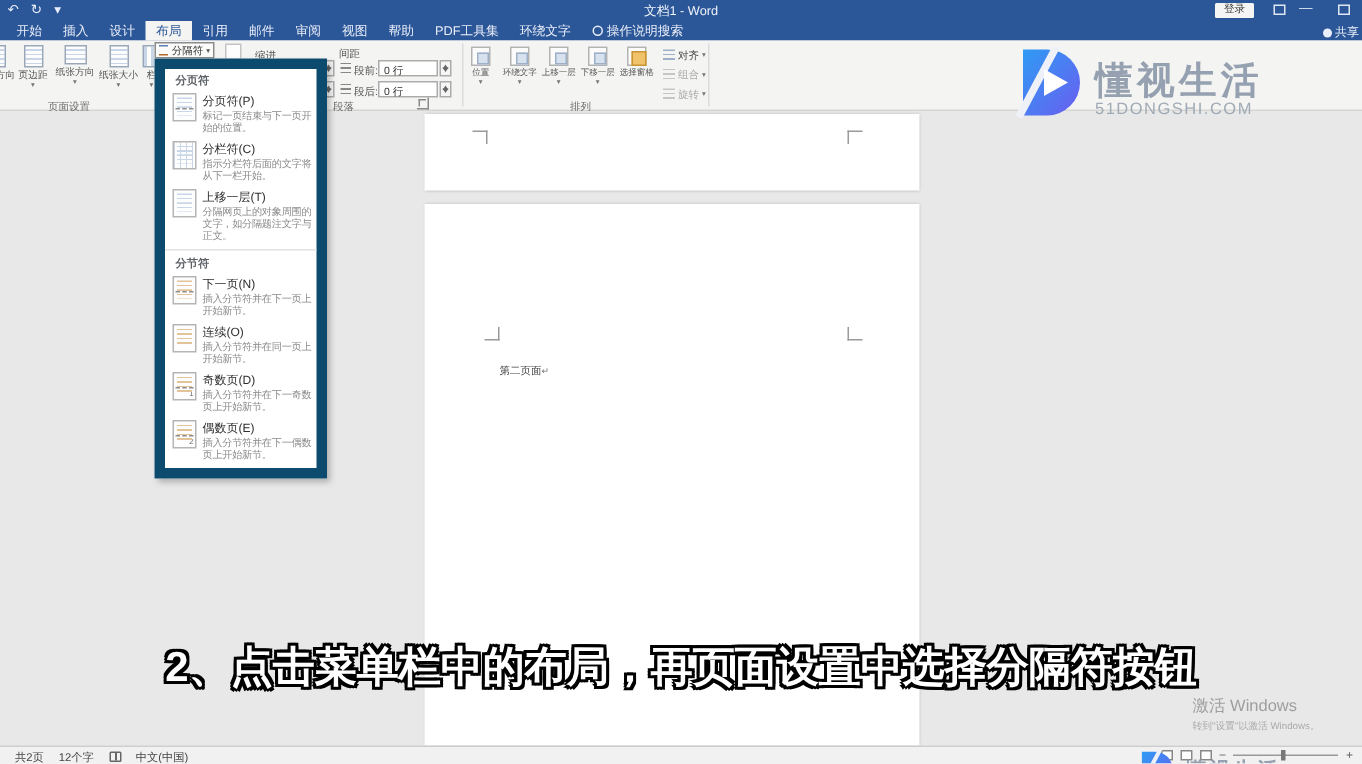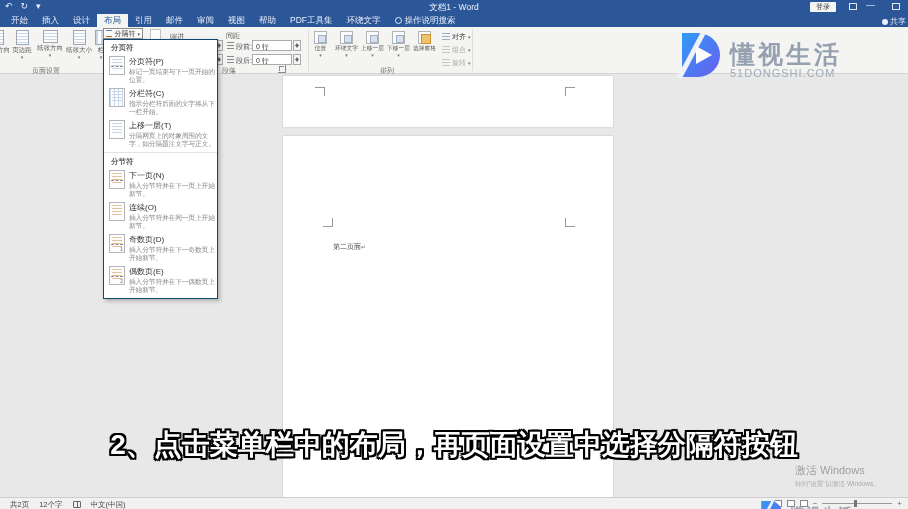--- a/index.html
+++ b/index.html
@@ -65,21 +65,21 @@
   .page { position:absolute; left:283px; width:330px; background:#fff; box-shadow:0 0 2px rgba(0,0,0,.18); }
   .mark { position:absolute; width:10px; height:9px; }
   .mark.bl { border-top:1px solid #9a9a9a; border-right:1px solid #9a9a9a; }
   .mark.br { border-top:1px solid #9a9a9a; border-left:1px solid #9a9a9a; }
   .mark.tl { border-bottom:1px solid #9a9a9a; border-right:1px solid #9a9a9a; }
   .mark.tr { border-bottom:1px solid #9a9a9a; border-left:1px solid #9a9a9a; }
   .page2-text { position:absolute; left:333px; top:168px; font-size:7px; color:#444; }
   .page2-text .eop { color:#777; font-size:6px; }
 
   
-  .menu { left:103px; top:39px; width:115px; background:#fff; border:1px solid #0c4a6e;
+  .menu { left:103px; top:39px; width:115px; background:#fff; border:7px solid #0c4a6e;
           box-shadow:2px 2px 4px rgba(0,0,0,.25); z-index:10; padding-bottom:2px; }
   .menu-hdr { font-size:7.5px; font-weight:bold; color:#5f6368; padding:3px 0 1px 7px; }
   .menu-hdr.second { border-top:1px solid #e2e2e2; margin-top:2px; padding-top:4px; }
   .mi { display:flex; gap:4px; padding:2px 2px 2px 5px; cursor:default; }
   .mi-ico { flex:0 0 16px; width:16px; height:19px; background:#fdfdfd; border:1px solid #b5b5b5; position:relative; }
   .mi-ico:before { content:""; position:absolute; left:2px; right:2px; top:2px; height:6px;
                    background:repeating-linear-gradient(#c9d6e8 0 1px, transparent 1px 3px); }
   .mi-ico:after { content:""; position:absolute; left:2px; right:2px; bottom:3px; height:6px;
                   background:repeating-linear-gradient(#c9d6e8 0 1px, transparent 1px 3px); }
   .mi-ico.sect:before { background:repeating-linear-gradient(#e3c49a 0 1px, transparent 1px 3px); }

